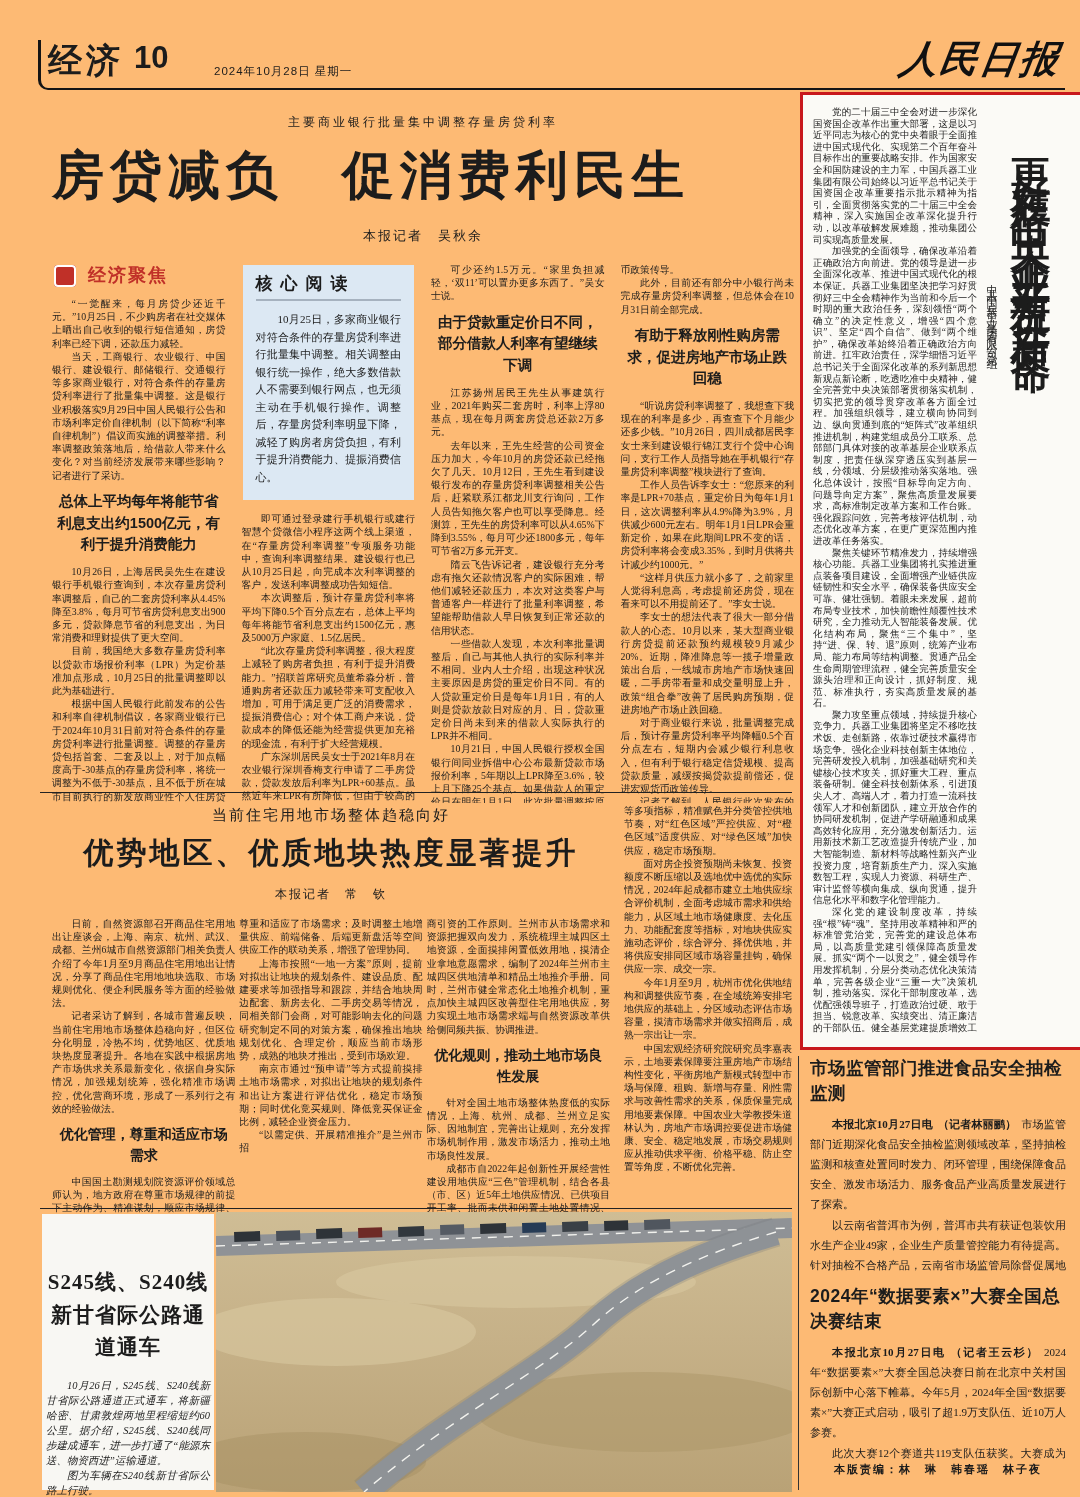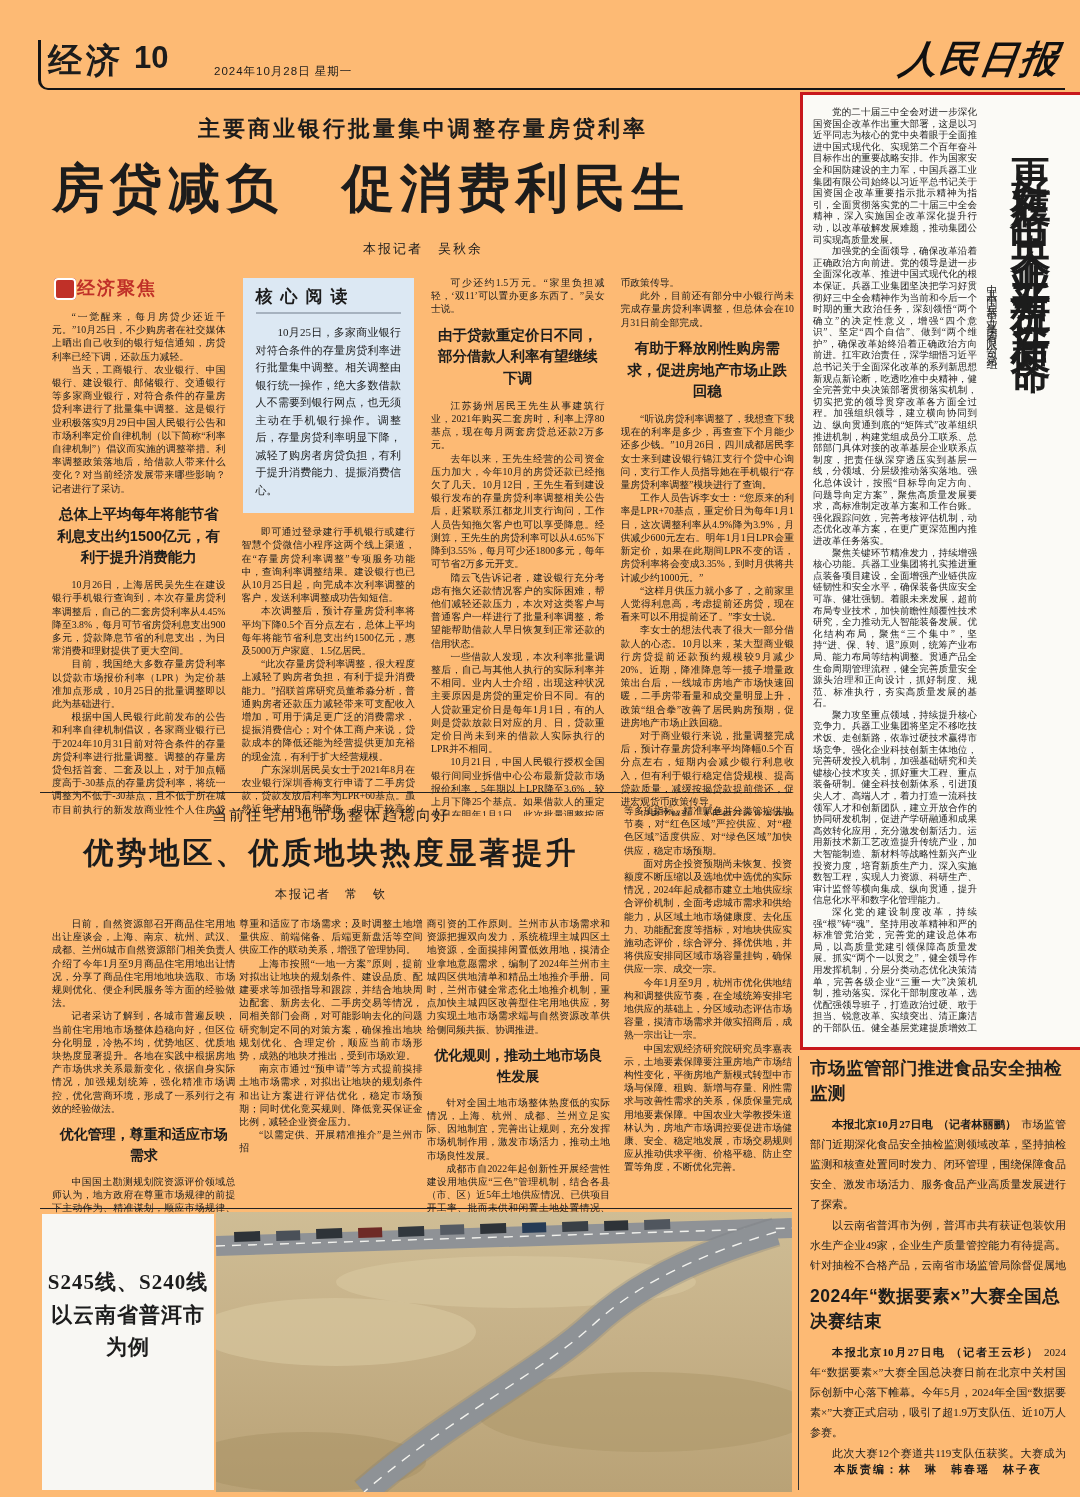--- a/index.html
+++ b/index.html
@@ -13,27 +13,27 @@
   .page-number{position:absolute;left:134px;top:40px;font-size:31px;font-weight:700;}
   .page-date{position:absolute;left:214px;top:64px;font-size:11.5px;letter-spacing:1px;}
   .masthead{position:absolute;right:20px;top:34px;font-size:38px;font-weight:900;font-style:italic;
         transform:skewX(-8deg);letter-spacing:2px;color:#111;}
   
   .bp{margin:0;text-indent:2em;text-align:justify;}
   .subhead{font-family:"Liberation Sans","DejaVu Sans",sans-serif;font-weight:700;text-align:center;
         margin:9px 4px;line-height:1.5;}
   
   .main-article{position:absolute;left:52px;top:102px;width:742px;height:688px;}
-  .ma-kicker{text-align:center;font-size:22px;font-weight:700;letter-spacing:3px;margin-top:12px;}
+  .ma-kicker{text-align:center;font-size:12px;font-weight:400;letter-spacing:3px;margin-top:12px;}
   .ma-headline{font-size:52px;font-weight:900;letter-spacing:6px;margin-top:12px;}
   .ma-byline{text-align:center;font-size:13px;margin-top:16px;letter-spacing:2px;}
   .ma-cols{display:flex;gap:16px;margin-top:18px;height:540px;}
   .ma-col{flex:1;overflow:hidden;font-size:9.8px;line-height:13.2px;}
   .ma-col .subhead{font-size:14.5px;}
-  .badge-row{display:flex;align-items:center;gap:1px;margin:2px 0 10px 2px;}
+  .badge-row{display:flex;align-items:center;gap:12px;margin:2px 0 10px 2px;}
   .badge-icon{width:22px;height:22px;background:#c03028;border-radius:4px;
         box-shadow:inset 0 0 0 2px #fff, inset 0 0 0 4px #c03028;}
   .badge-label{color:#c03028;font-weight:900;font-size:18px;letter-spacing:2px;}
   .core-box{background:#dce8f3;padding:12px 13px 14px;margin:2px 1px 12px;}
   .core-title{font-weight:900;font-size:17px;letter-spacing:8px;}
   .core-rule{border:none;border-top:2px solid #a6b2bf;margin:9px 0 10px;}
   .core-body{font-size:11px;line-height:17.5px;text-indent:2em;text-align:justify;margin:0;}
   
   .red-box{position:absolute;left:800px;top:92px;width:304px;height:958px;border:3px solid #c8181d;
         background:#fbfaf6;box-sizing:border-box;display:flex;padding:12px 6px 12px 10px;}
@@ -183,21 +183,25 @@
       <p class="bp">中国宏观经济研究院研究员李嘉表示，土地要素保障要注重房地产市场结构性变化，平衡房地产新模式转型中市场与保障、租购、新增与存量、刚性需求与改善性需求的关系，保质保量完成用地要素保障。中国农业大学教授朱道林认为，房地产市场调控要促进市场健康、安全、稳定地发展，市场交易规则应从推动供求平衡、价格平稳、防止空置等角度，不断优化完善。</p>
     </div>
   </section>
 
   <div class="rule-photo"></div>
 
   <section>
     <div class="road-panel">
       <div class="road-h">
         <div>S245线、S240线</div>
-        <div>以云南省普洱市为例</div>
+        <div>新甘省际公路通道通车</div>
+      </div>
+      <div class="road-body">
+        <p class="bp">10月26日，S245线、S240线新甘省际公路通道正式通车，将新疆哈密、甘肃敦煌两地里程缩短约60公里。据介绍，S245线、S240线同步建成通车，进一步打通了“能源东送、物资西进”运输通道。</p>
+        <p class="bp">图为车辆在S240线新甘省际公路上行驶。</p>
       </div>
 
     </div>
     <svg class="road-photo" viewBox="0 0 576 280">
       <defs>
         <linearGradient id="sand" x1="0" y1="0" x2="0" y2="1">
           <stop offset="0" stop-color="#cfbd95"></stop>
           <stop offset="0.45" stop-color="#c6b188"></stop>
           <stop offset="1" stop-color="#b9a276"></stop>
         </linearGradient>

